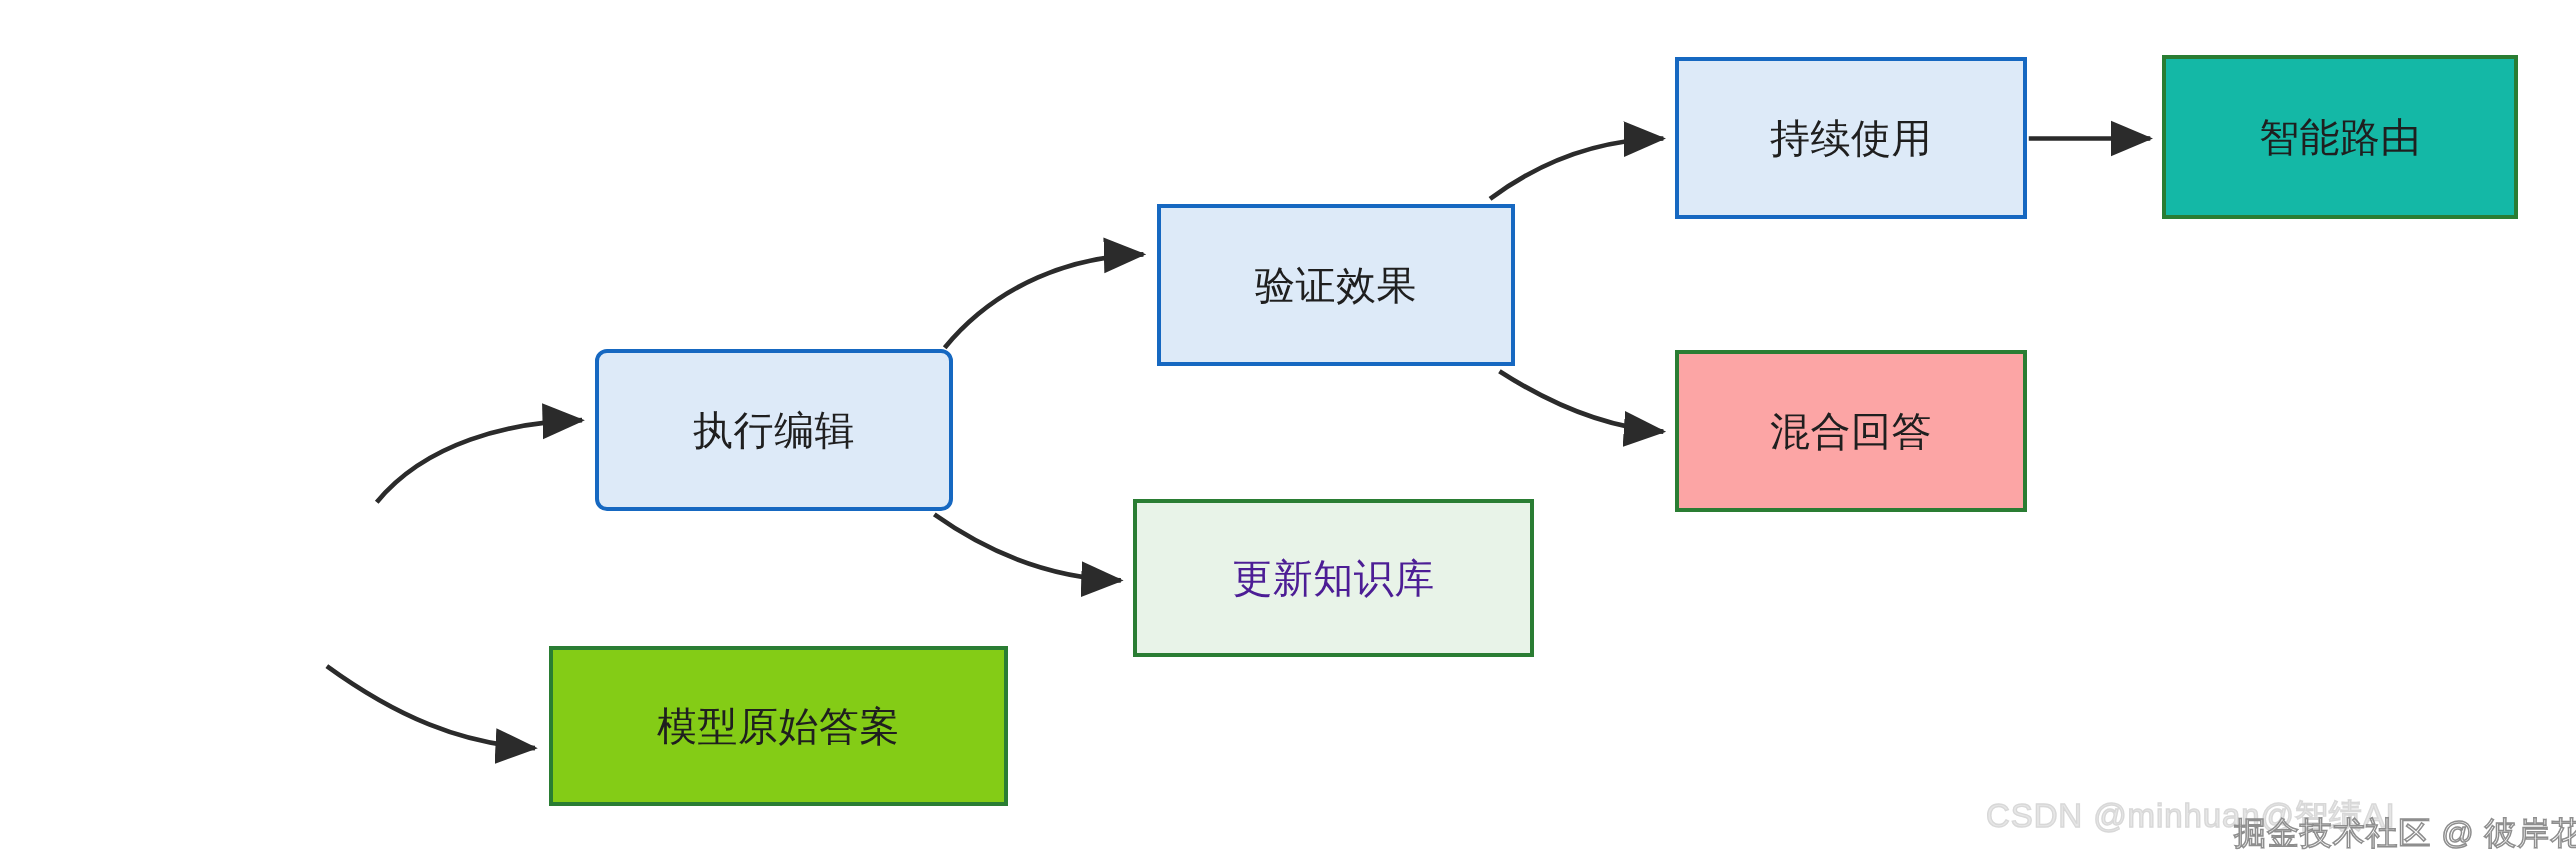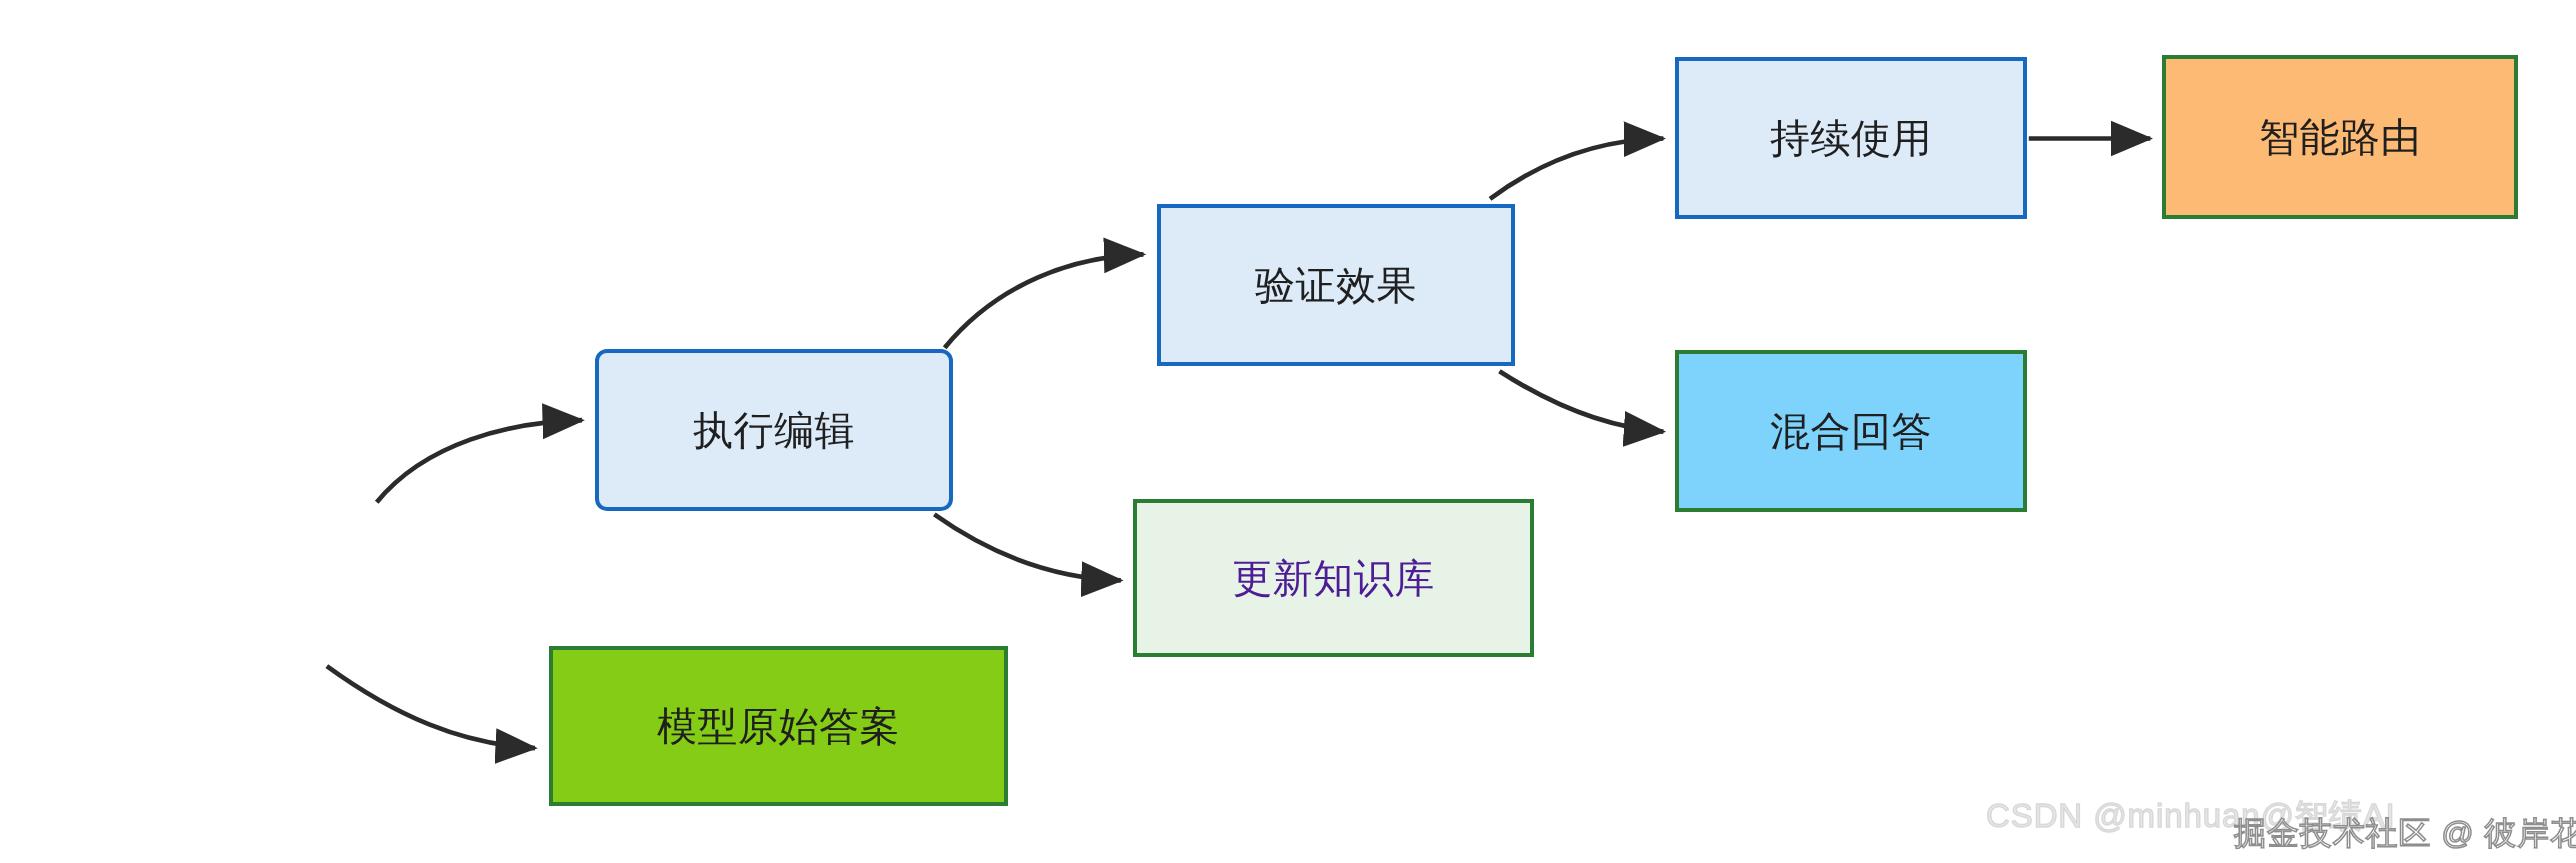--- a/index.html
+++ b/index.html
@@ -107,25 +107,25 @@
   </div>
 
   <div class="node blue" style="left: 1157px; top: 204px; width: 358px; height: 162px; background: rgb(221, 234, 248); border-color: rgb(22, 104, 193);">
     <span class="node-label" style="color: rgb(31, 31, 31);">验证效果</span>
   </div>
 
   <div class="node blue" style="left: 1675px; top: 57px; width: 352px; height: 162px; background: rgb(221, 234, 248); border-color: rgb(22, 104, 193);">
     <span class="node-label" style="color: rgb(31, 31, 31);">持续使用</span>
   </div>
 
-  <div class="node green" style="left: 2162px; top: 55px; width: 356px; height: 164px; background: #fdba74; border-color: rgb(42, 125, 51);">
+  <div class="node green" style="left: 2162px; top: 55px; width: 356px; height: 164px; background: #14b8a6; border-color: rgb(42, 125, 51);">
     <span class="node-label" style="color: rgb(31, 31, 31);">智能路由</span>
   </div>
 
-  <div class="node green" style="left: 1675px; top: 350px; width: 352px; height: 162px; background: #7dd3fc; border-color: rgb(42, 125, 51);">
+  <div class="node green" style="left: 1675px; top: 350px; width: 352px; height: 162px; background: #fca5a5; border-color: rgb(42, 125, 51);">
     <span class="node-label" style="color: rgb(31, 31, 31);">混合回答</span>
   </div>
 
   <div class="node green" style="left: 1133px; top: 499px; width: 401px; height: 158px; background: rgb(232, 243, 232); border-color: rgb(42, 125, 51);">
     <span class="node-label" style="color: #4c1d95;">更新知识库</span>
   </div>
 
   <div class="node green" style="left: 549px; top: 646px; width: 459px; height: 160px; background: #84cc16; border-color: rgb(42, 125, 51);">
     <span class="node-label" style="color: rgb(31, 31, 31);">模型原始答案</span>
   </div>

